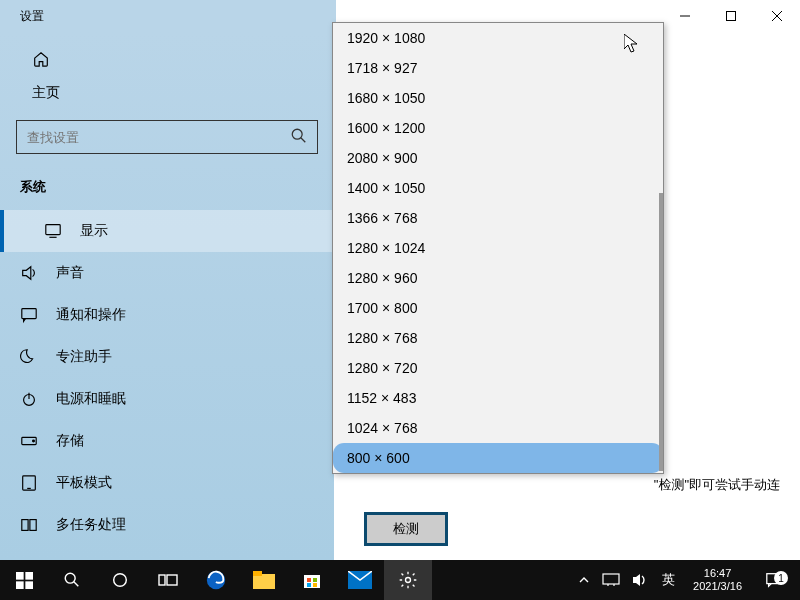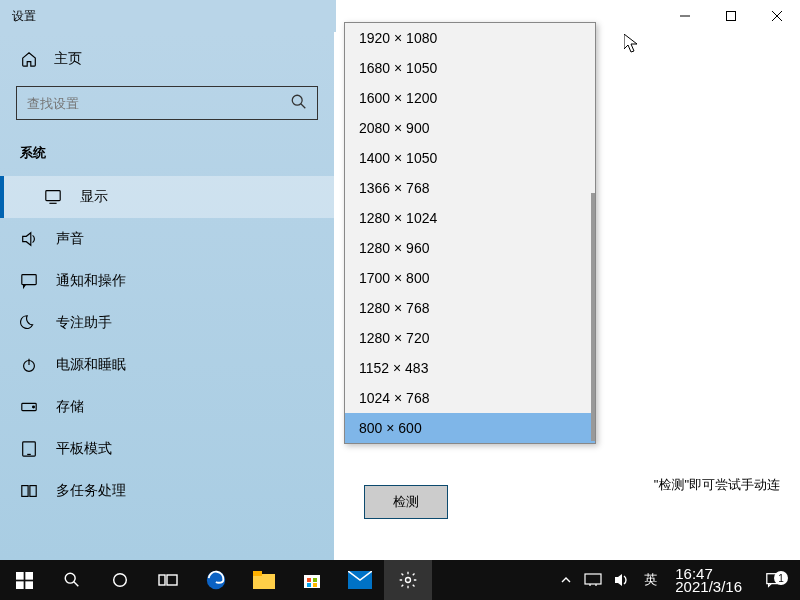--- a/index.html
+++ b/index.html
@@ -1,63 +1,63 @@
 <!DOCTYPE html>
 <html><head>
 <meta charset="utf-8">
 <style>
 * { margin: 0; padding: 0; box-sizing: border-box; font-family: "Microsoft YaHei", "Segoe UI", sans-serif; }
 body { width: 800px; height: 600px; overflow: hidden; background: #fff; position: relative; }
 
 
 .titlebar { height: 32px; display:flex; align-items:center; justify-content:space-between; background: linear-gradient(to right, #b9d5e8 0%, #b9d5e8 42%, #ffffff 42%, #ffffff 100%); }
-.titlebar .title { font-size:12px; padding-left:12px; color:#000;font-family:Liberation Serif, serif; }
+.titlebar .title { font-size:12px; padding-left:20px; color:#000;font-family:Liberation Serif, serif; }
 .win-controls { display:flex; height:100%; }
 .win-btn { width:46px; display:flex; align-items:center; justify-content:center; font-size:11px; color:#000; }
 .win-btn svg { stroke:#000; fill:none; }
 
 
 .app { display:flex; height: calc(100% - 32px - 40px); }
 
 
 .sidebar { width: 334px; background: linear-gradient(to bottom, #b9d5e8, #a9cde3); padding-top:8px; color:#000; }
-.home-row { display:flex; align-items:flex-start; gap:16px; padding:10px 20px; font-size:14px; }
+.home-row { display:flex; align-items:flex-start; gap:16px; padding:10px 32px; font-size:14px;flex-direction:column; }
 .search-wrap { margin: 8px 16px 16px 16px; }
 .search-box { width: 100%; height:34px; border:1px solid #333; background:transparent; padding:0 34px 0 10px; font-size:13px; position:relative; }
 .search-container { position:relative; }
 .search-container .sicon { position:absolute; right:10px; top:7px; }
 .section-label { font-size:13px; font-weight:600; padding: 8px 38px 14px 20px; }
 .nav-item { display:flex; align-items:center; gap:18px; padding:12px 20px; font-size:14px; position:relative; }
 .nav-item.active { background: rgba(255,255,255,0.35); padding-left: 44px; }
 .nav-item.active::before { content:""; position:absolute; left:0; top:0; bottom:0; width:4px; background:#0063b1; }
 .nav-item .nicon { width:18px; display:flex; justify-content:center; }
 
 
 .content { flex:1; background:#fff; padding:20px 24px; position:relative; }
 .hint-text { position:absolute; right:20px; top:444px; font-size:13px; color:#000; }
-.detect-btn { position:absolute; left:30px; top:453px; width:84px; height:34px; background:#ccc; border:1px solid #0c4a6e; font-size:13px; display:flex; align-items:center; justify-content:center; }
-
-
-.dropdown { position:absolute; left:344px; top:22px; width:252px; background:#f2f2f2; border:1px solid #888; box-shadow:2px 2px 6px rgba(0,0,0,0.25); z-index:10; }
+.detect-btn { position:absolute; left:30px; top:480px; width:84px; height:34px; background:#ccc; border:3px solid #0c4a6e; font-size:13px; display:flex; align-items:center; justify-content:center; }
+
+
+.dropdown { position:absolute; left:332px; top:22px; width:332px; background:#f2f2f2; border:1px solid #888; box-shadow:2px 2px 6px rgba(0,0,0,0.25); z-index:10; }
 .dropdown .scrollbar { position:absolute; right:0; top:170px; bottom:2px; width:4px; background:#999; }
 .dd-item { padding:7px 14px; font-size:14px; color:#000; }
-.dd-item.selected { background:#7fb6e8; }
+.dd-item.selected { background:#7fb6e8;border-radius:11px; }
 
 
 .cursor { position:absolute; left:624px; top:34px; z-index:50; pointer-events:none; }
 
 
 .taskbar { position:absolute; bottom:0; left:0; right:0; height:40px; background:#101010; display:flex; align-items:center; color:#fff; }
 .tb-left { display:flex; height:100%; }
 .tb-btn { width:48px; height:100%; display:flex; align-items:center; justify-content:center; }
 .tb-btn.active { background:#333; }
 .tb-right { margin-left:auto; display:flex; align-items:center; height:100%; gap:4px; padding-right:6px; }
 .tray-icon { padding:0 4px; font-size:13px; }
 .ime { font-size:13px; padding:0 6px; }
-.clock { font-size:15px; line-height:13px; padding:0 8px; }
+.clock { font-size:11px; line-height:13px; text-align:center; padding:0 8px; }
 .notif { width:40px; display:flex; align-items:center; justify-content:center; position:relative; }
 .notif-badge { position:absolute; bottom:4px; right:6px; background:#fff; color:#000; border-radius:50%; width:14px; height:14px; font-size:10px; display:flex; align-items:center; justify-content:center; }
 
 svg { display:block; }
 </style>
 </head>
 <body>
 
 <div class="titlebar">
   <span class="title">设置</span>
@@ -182,20 +182,21 @@
     <span class="hint-text">"检测"即可尝试手动连</span>
     <div class="detect-btn">
         <span>检测</span>
       </div>
   </div>
 </div>
 
 <div class="dropdown" id="resolution-dd">
   <div class="scrollbar"></div>
 <div class="dd-item">1920 × 1080</div>
+    <div class="dd-item">1718 × 927</div>
     <div class="dd-item">1680 × 1050</div>
     <div class="dd-item">1600 × 1200</div>
     <div class="dd-item">2080 × 900</div>
     <div class="dd-item">1400 × 1050</div>
     <div class="dd-item">1366 × 768</div>
     <div class="dd-item">1280 × 1024</div>
     <div class="dd-item">1280 × 960</div>
     <div class="dd-item">1700 × 800</div>
     <div class="dd-item">1280 × 768</div>
     <div class="dd-item">1280 × 720</div>

